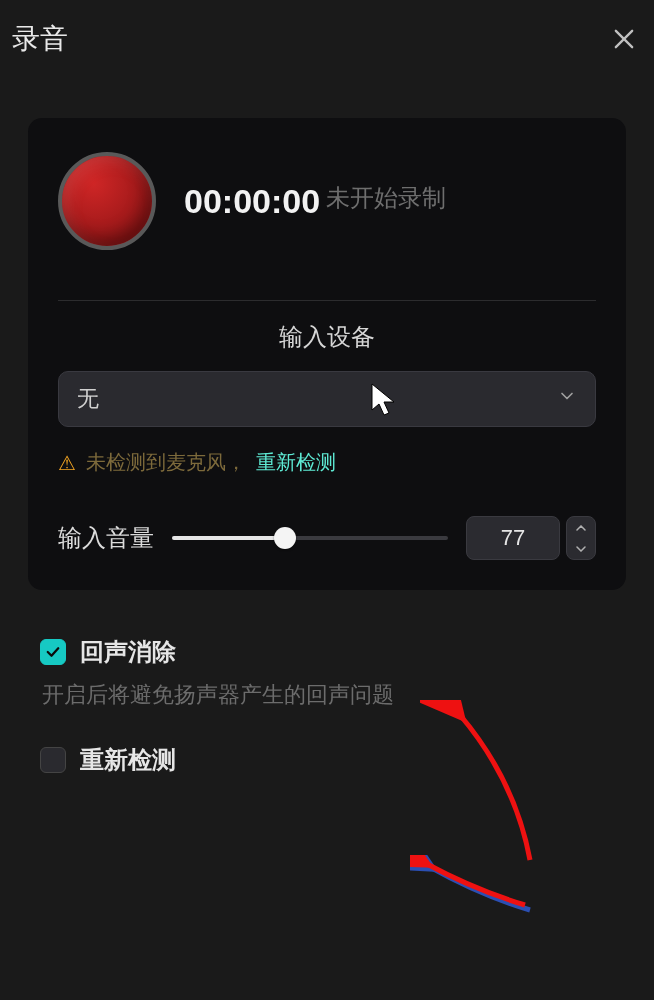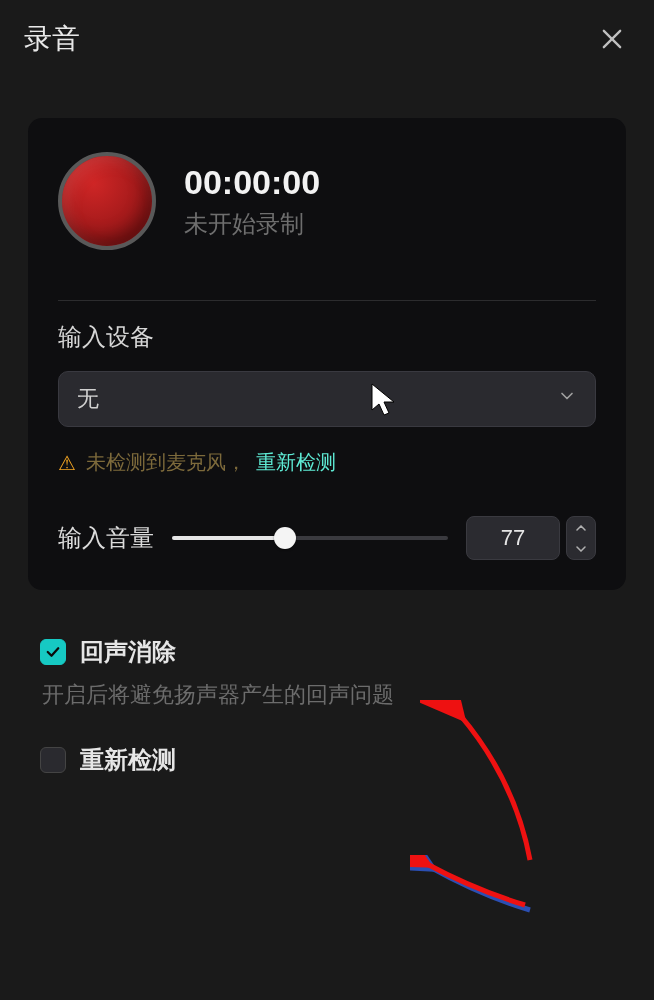--- a/index.html
+++ b/index.html
@@ -13,21 +13,21 @@
       background: #1a1a1a;
       font-family: "Microsoft YaHei", "PingFang SC", sans-serif;
       color: #e0e0e0;
       overflow: hidden;
       position: relative;
     }
     .header {
       display: flex;
       justify-content: space-between;
       align-items: center;
-      padding: 20px 24px;
+      padding: 20px 12px;
     }
     .header-title {
       font-size: 28px;
       color: #e8e8e8;
     }
     .close-btn {
       width: 36px;
       height: 36px;
       display: flex;
       align-items: center;
@@ -58,41 +58,42 @@
       border: 4px solid #595959;
       display: flex;
       align-items: center;
       justify-content: center;
       cursor: pointer;
       background: radial-gradient(circle at 35% 30%, #cf2626, #8b1314 85%);
       box-shadow: inset -6px -8px 16px rgba(0,0,0,0.35), inset 6px 6px 14px rgba(255,120,120,0.25);
     }
     .record-text {
       display: flex;
-      flex-direction: column;
+      flex-direction: row;
       gap: 6px;
     }
     .timer {
       font-size: 34px;
       font-weight: 600;
       color: #f2f2f2;
     }
     .status {
       font-size: 24px;
       color: #6e6e6e;
     }
     .divider {
       border: none;
       border-top: 1px solid #2c2c2e;
       margin: 30px 0 20px 0;
     }
     .section-label {
       font-size: 24px;
       color: #d6d6d6;
       margin: 18px 0 18px 0;
+      text-align: center;
     }
     .select {
       width: 100%;
       height: 56px;
       background: #2a2a2f;
       border: 1px solid #393940;
       border-radius: 10px;
       display: flex;
       align-items: center;
       justify-content: space-between;

